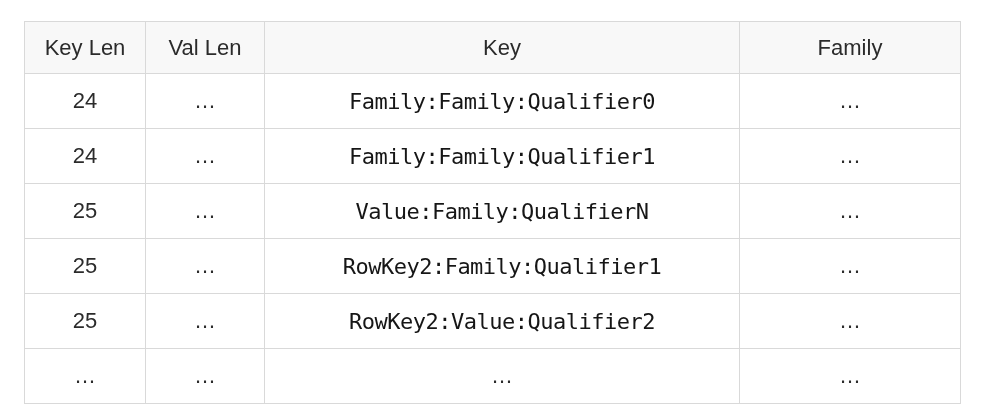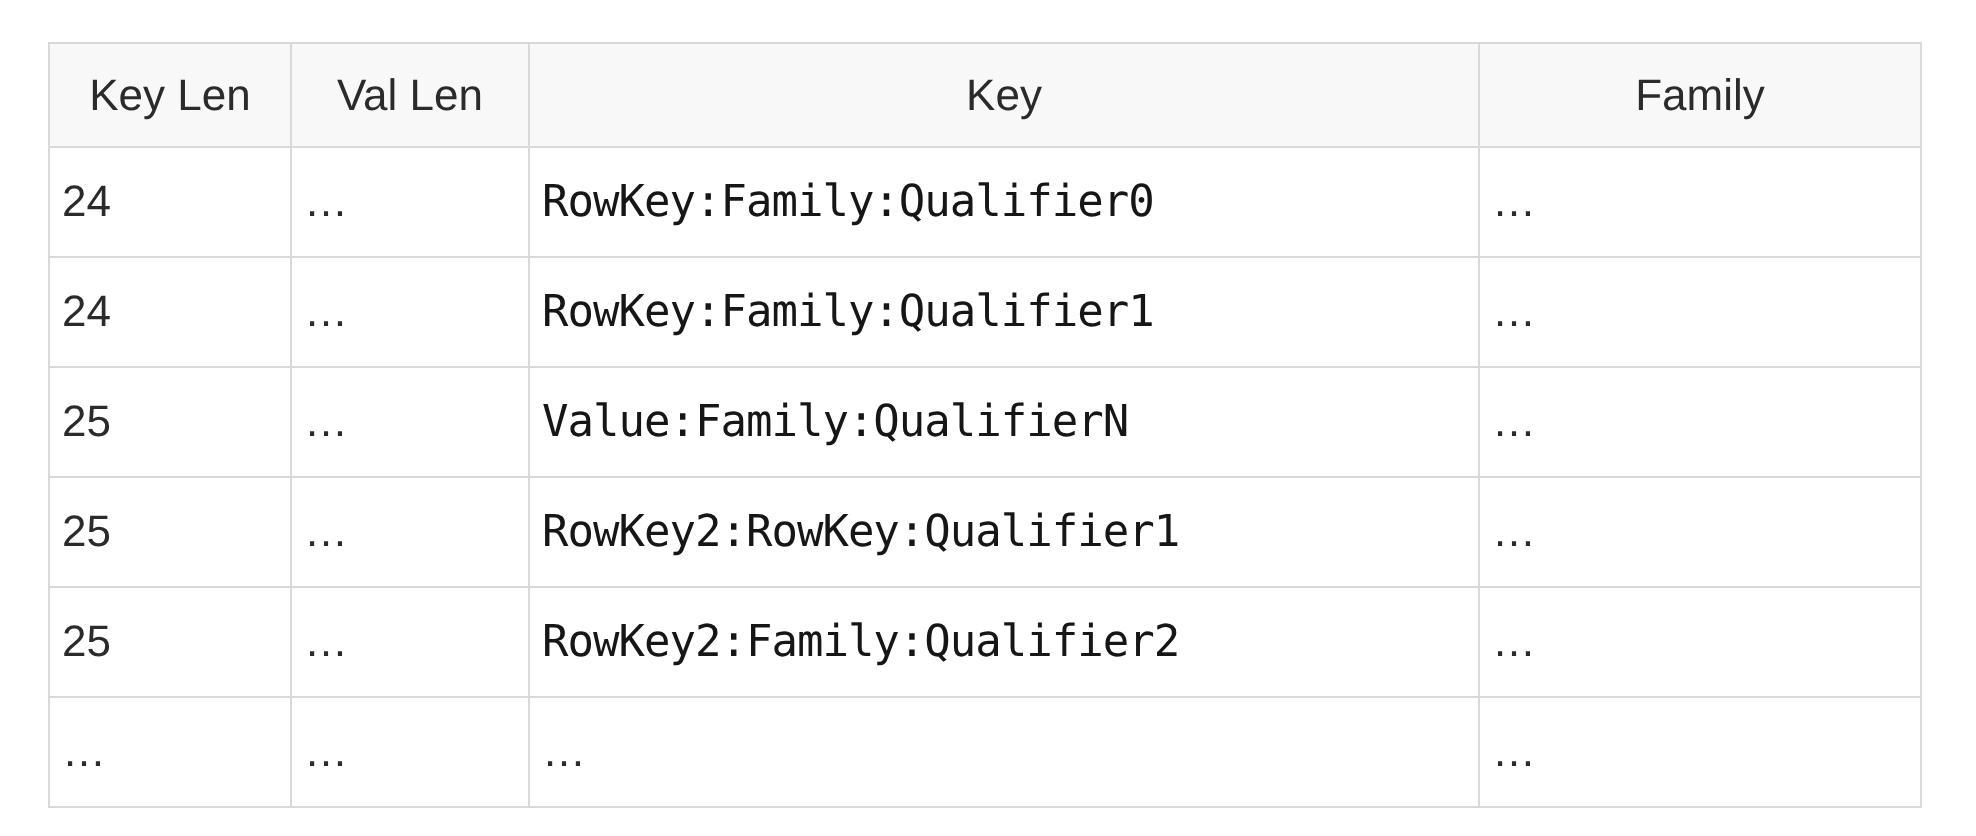--- a/index.html
+++ b/index.html
@@ -40,21 +40,21 @@
     color:var(--text);
     text-align:center;
     vertical-align:middle;
   }
   .kv-table td{
     height:55px;
     border:1px solid var(--border);
     border-top-color:var(--row-border);
     font-size:22px;
     color:var(--text);
-    text-align:left;
+    text-align:center;
     vertical-align:middle;
     white-space:nowrap;
     overflow:hidden;
   }
   .kv-table td.cell-key{
     font-family:"DejaVu Sans Mono", monospace;
     font-size:22px;
     color:var(--mono-text);
     letter-spacing:-0.5px;
   }
@@ -81,45 +81,45 @@
         <th>Key Len</th>
         <th>Val Len</th>
         <th>Key</th>
         <th>Family</th>
       </tr>
     </thead>
     <tbody>
       <tr>
         <td class="cell-keylen">24</td>
         <td class="cell-vallen">…</td>
-        <td class="cell-key">RowKey:Family:Qualifier0</td>
+        <td class="cell-key">Family:Family:Qualifier0</td>
         <td class="cell-value">…</td>
       </tr>
       <tr>
         <td class="cell-keylen">24</td>
         <td class="cell-vallen">…</td>
-        <td class="cell-key">RowKey:Family:Qualifier1</td>
+        <td class="cell-key">Family:Family:Qualifier1</td>
         <td class="cell-value">…</td>
       </tr>
       <tr>
         <td class="cell-keylen">25</td>
         <td class="cell-vallen">…</td>
         <td class="cell-key">Value:Family:QualifierN</td>
         <td class="cell-value">…</td>
       </tr>
       <tr>
         <td class="cell-keylen">25</td>
         <td class="cell-vallen">…</td>
-        <td class="cell-key">RowKey2:RowKey:Qualifier1</td>
+        <td class="cell-key">RowKey2:Family:Qualifier1</td>
         <td class="cell-value">…</td>
       </tr>
       <tr>
         <td class="cell-keylen">25</td>
         <td class="cell-vallen">…</td>
-        <td class="cell-key">RowKey2:Family:Qualifier2</td>
+        <td class="cell-key">RowKey2:Value:Qualifier2</td>
         <td class="cell-value">…</td>
       </tr>
       <tr>
         <td class="cell-keylen">…</td>
         <td class="cell-vallen">…</td>
         <td class="cell-key">…</td>
         <td class="cell-value">…</td>
       </tr>
     </tbody>
   </table>

